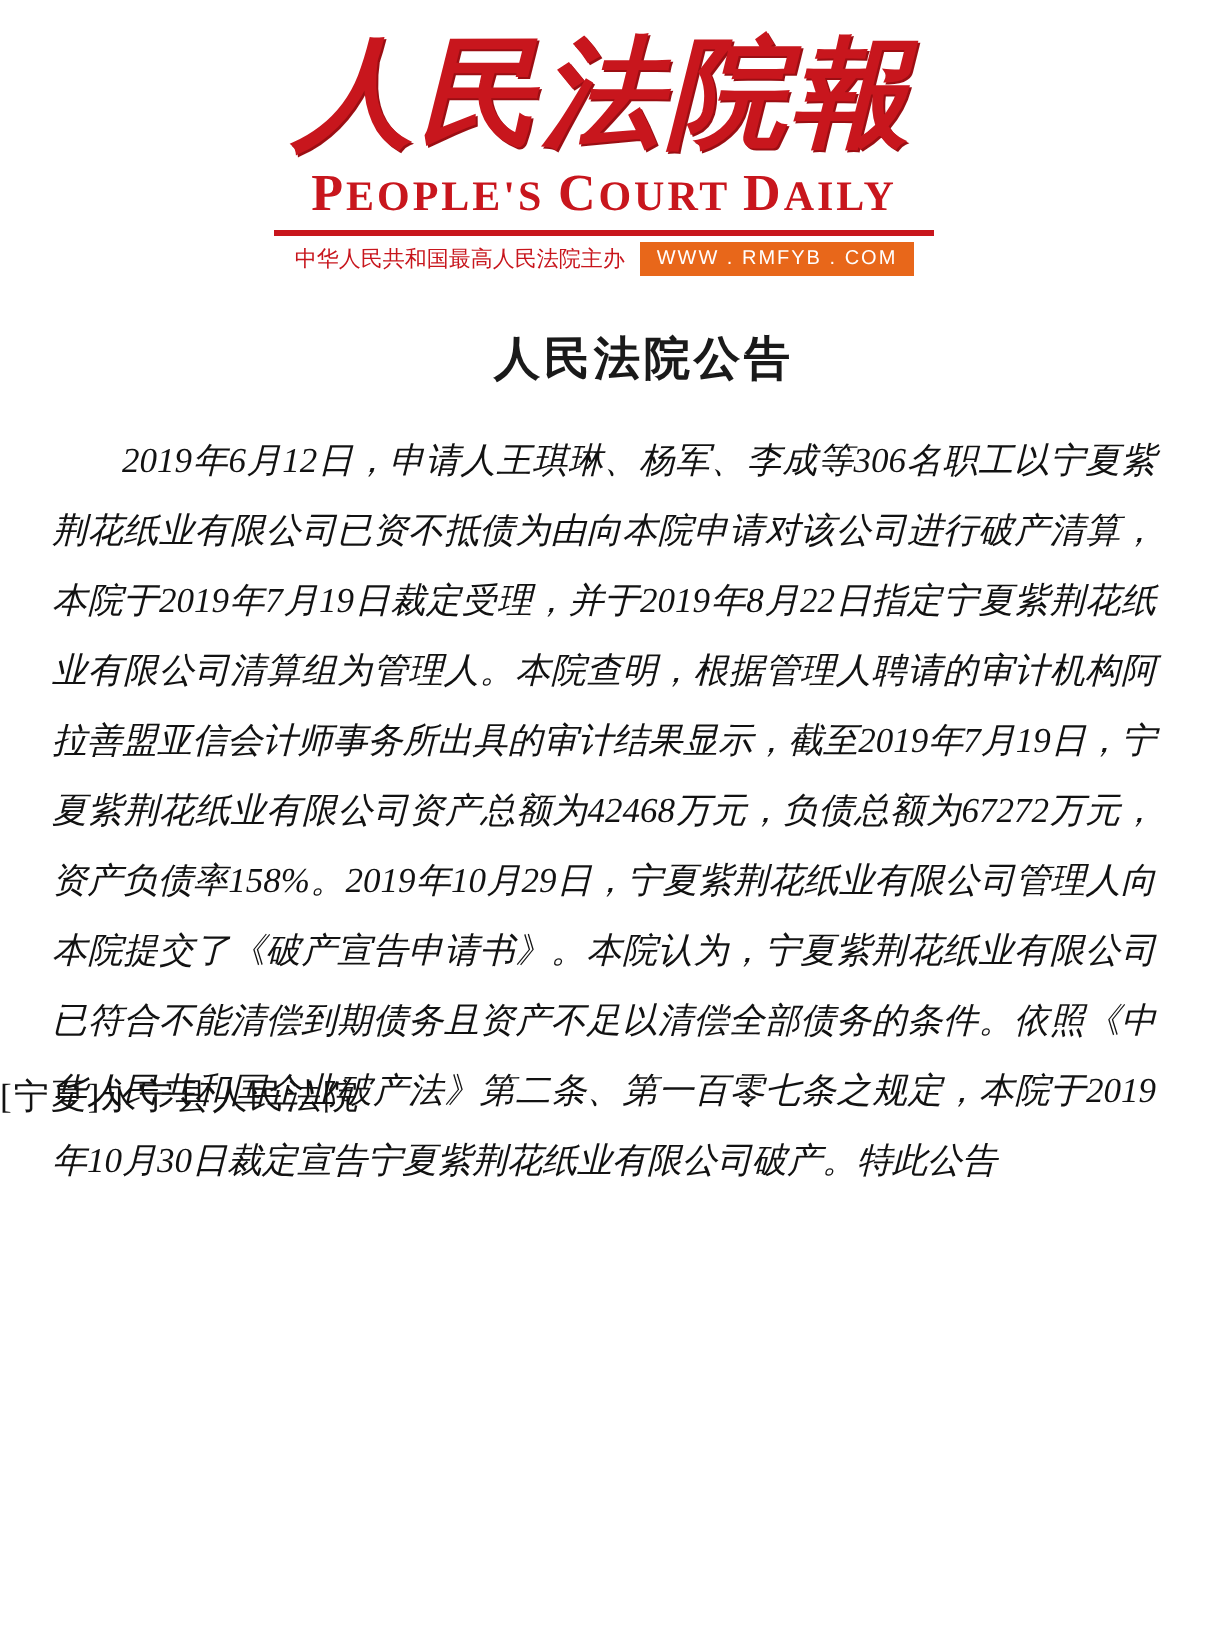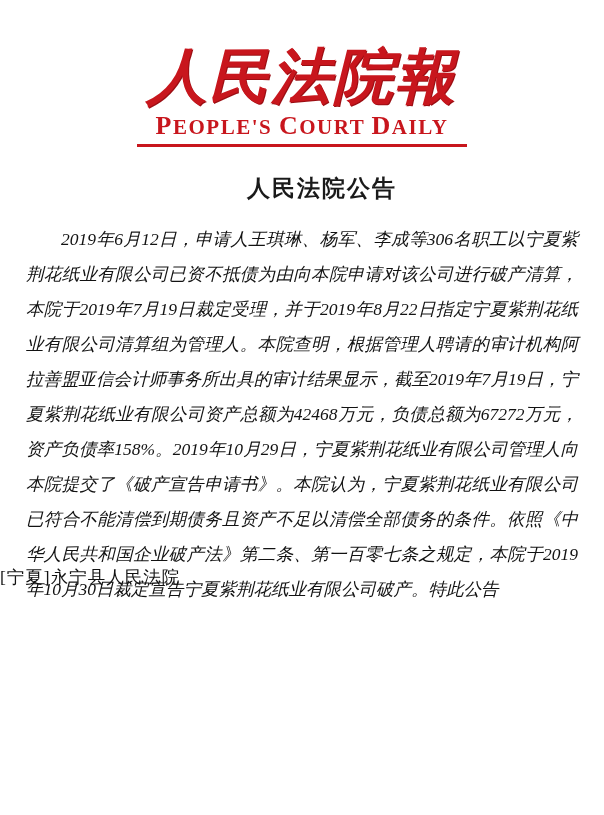--- a/index.html
+++ b/index.html
@@ -12,21 +12,20 @@
     background: #ffffff;
     font-family: "Liberation Serif", serif;
     color: #111111;
     overflow: hidden;
   }
   .page {
     position: relative;
     width: 604px;
     height: 578px;
     box-sizing: border-box;
-    margin-top: 29px;
   }
 
   
   .masthead {
     padding-top: 14px;
     text-align: center;
   }
   .masthead-title {
     font-family: "DejaVu Serif", serif;
     font-weight: bold;
@@ -126,20 +125,24 @@
 <body>
 
 <div class="page">
 
   <div class="masthead">
     <div class="masthead-title">人民法院報</div>
     <div class="masthead-en">
       <span class="cap">P</span><span>EOPLE</span><span>'S </span><span class="cap">C</span><span>OURT </span><span class="cap">D</span><span>AILY</span>
     </div>
     <div class="masthead-rule"></div>
+    <div class="masthead-sub">
+      <div class="masthead-sub-left">中华人民共和国最高人民法院主办</div>
+      <div class="masthead-sub-right">WWW . RMFYB . COM</div>
+    </div>
   </div>
 
   <div class="doc-title">人民法院公告</div>
 
   <div class="doc-body">
     <p>2019年6月12日，申请人王琪琳、杨军、李成等306名职工以宁夏紫荆花纸业有限公司已资不抵债为由向本院申请对该公司进行破产清算，本院于2019年7月19日裁定受理，并于2019年8月22日指定宁夏紫荆花纸业有限公司清算组为管理人。本院查明，根据管理人聘请的审计机构阿拉善盟亚信会计师事务所出具的审计结果显示，截至2019年7月19日，宁夏紫荆花纸业有限公司资产总额为42468万元，负债总额为67272万元，资产负债率158%。2019年10月29日，宁夏紫荆花纸业有限公司管理人向本院提交了《破产宣告申请书》。本院认为，宁夏紫荆花纸业有限公司已符合不能清偿到期债务且资产不足以清偿全部债务的条件。依照《中华人民共和国企业破产法》第二条、第一百零七条之规定，本院于2019年10月30日裁定宣告宁夏紫荆花纸业有限公司破产。特此公告</p>
   </div>
 
   <div class="signature">[宁夏]永宁县人民法院</div>
 

